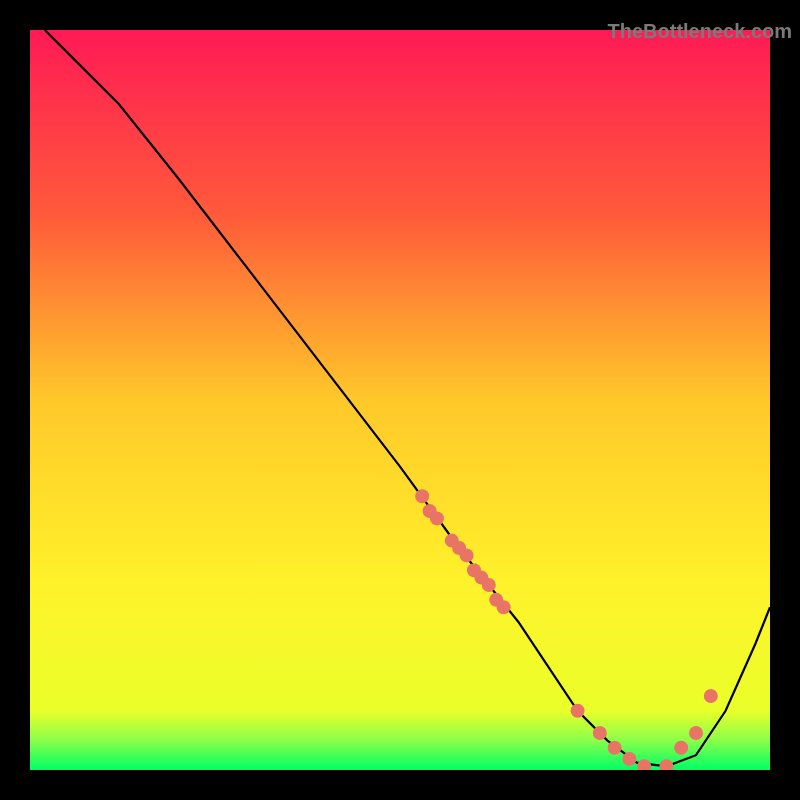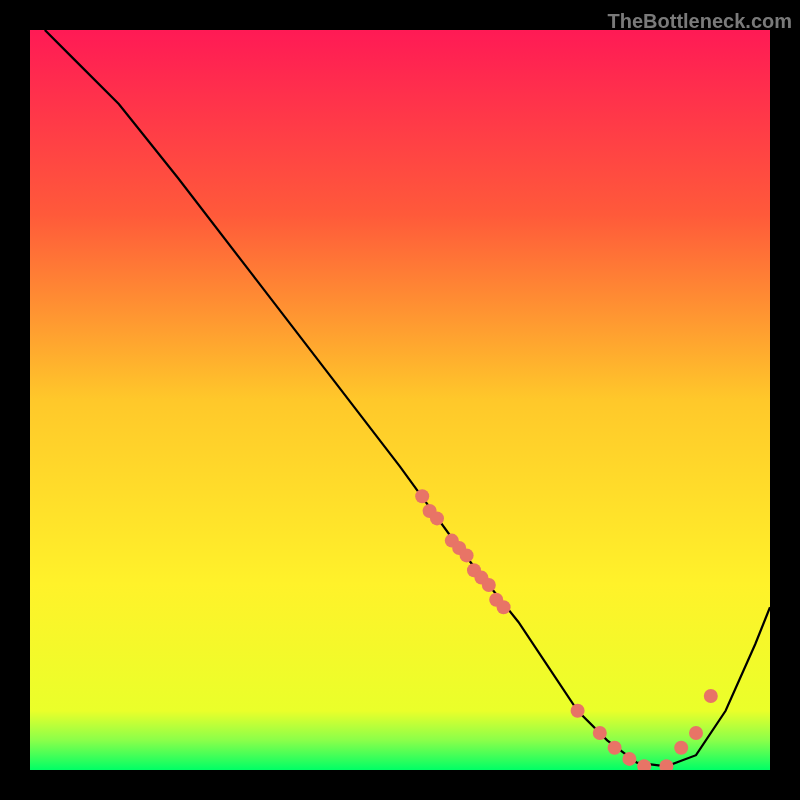--- a/index.html
+++ b/index.html
@@ -1,17 +1,17 @@
 <!DOCTYPE html>
 <html><head>
 <meta charset="utf-8">
 <style>
   * { margin: 0; padding: 0; box-sizing: border-box; }
   body { width: 800px; height: 800px; background: #000; position: relative; font-family: Arial, sans-serif; }
-  .watermark { position: absolute; top: 10px; right: 8px; color: #7a7a7a; font-size: 20px; font-weight: bold; z-index: 10; }
+  .watermark { position: absolute; top: 20px; right: 8px; color: #7a7a7a; font-size: 20px; font-weight: bold; z-index: 10; }
   .chart-container { position: absolute; top: 30px; left: 30px; width: 740px; height: 740px; }
   svg { display: block; }
 </style>
 </head>
 <body>
 
 <div class="watermark">TheBottleneck.com</div>
 
 <div class="chart-container">
   <svg id="chart-svg" width="740" height="740" viewBox="0 0 740 740">

